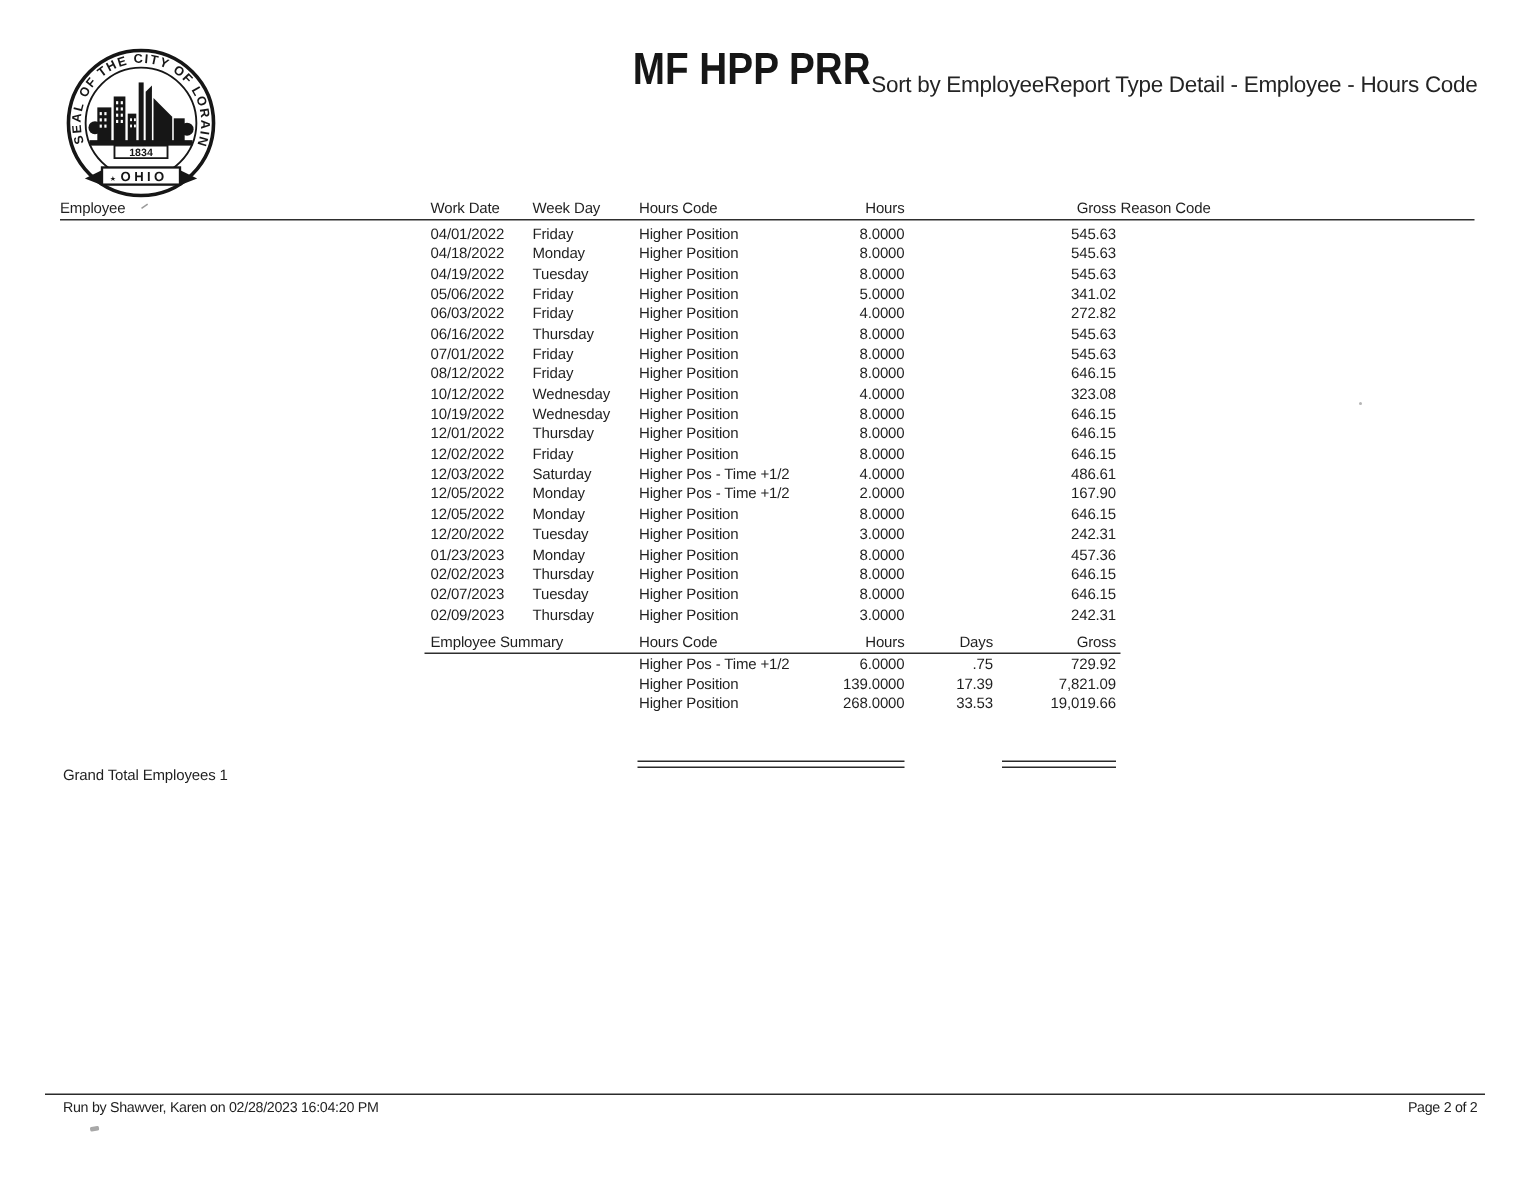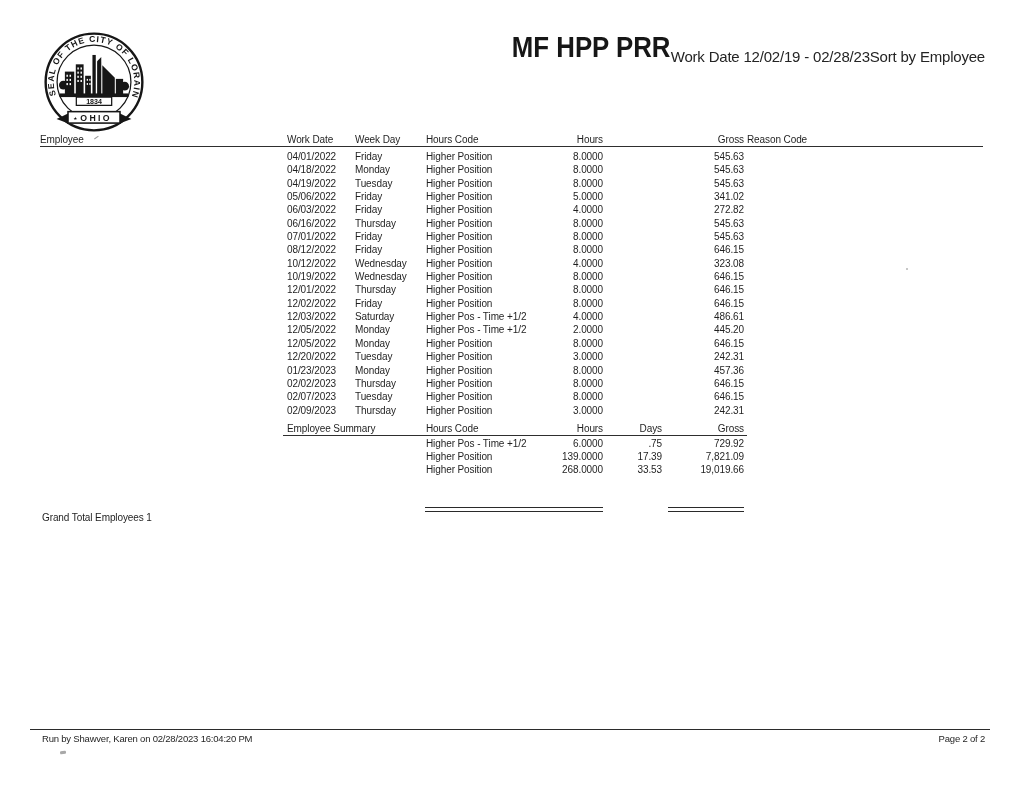--- a/index.html
+++ b/index.html
@@ -119,22 +119,22 @@
       <polygon points="14,85.5 25.5,80 25.5,90" fill="#161616"></polygon>
       <polygon points="86,85.5 74.5,80 74.5,90" fill="#161616"></polygon>
       <rect x="25" y="78.5" width="50" height="11" fill="#ffffff" stroke="#161616" stroke-width="1.5"></rect>
       <text x="30" y="87" font-size="4.5" fill="#161616">★</text>
       <text x="52" y="87.3" text-anchor="middle" font-size="8.4" font-weight="bold" letter-spacing="2.2" fill="#161616">OHIO</text>
     </g>
   </svg>
 
   <div class="rpt-header">
     <div class="rpt-title">MF HPP PRR</div>
-    <div class="rpt-sub">Work Date 12/02/19 - 02/28/23</div>
     <div class="rpt-sub">Sort by Employee</div>
+    <div class="rpt-sub">Report Type Detail - Employee - Hours Code</div>
   </div>
 
   <div class="tbl">
     <div class="thead">
       <span class="cell c-emp">Employee</span>
       <span class="cell c-wd">Work Date</span>
       <span class="cell c-day">Week Day</span>
       <span class="cell c-hc">Hours Code</span>
       <span class="cell c-hrs">Hours</span>
       <span class="cell c-gross">Gross</span>
@@ -230,21 +230,21 @@
           <span class="cell c-day">Saturday</span>
           <span class="cell c-hc">Higher Pos - Time +1/2</span>
           <span class="cell c-hrs">4.0000</span>
           <span class="cell c-gross">486.61</span>
         </div>
         <div class="trow">
           <span class="cell c-wd">12/05/2022</span>
           <span class="cell c-day">Monday</span>
           <span class="cell c-hc">Higher Pos - Time +1/2</span>
           <span class="cell c-hrs">2.0000</span>
-          <span class="cell c-gross">445.20</span>
+          <span class="cell c-gross">167.90</span>
         </div>
         <div class="trow">
           <span class="cell c-wd">12/05/2022</span>
           <span class="cell c-day">Monday</span>
           <span class="cell c-hc">Higher Position</span>
           <span class="cell c-hrs">8.0000</span>
           <span class="cell c-gross">646.15</span>
         </div>
         <div class="trow">
           <span class="cell c-wd">12/20/2022</span>

